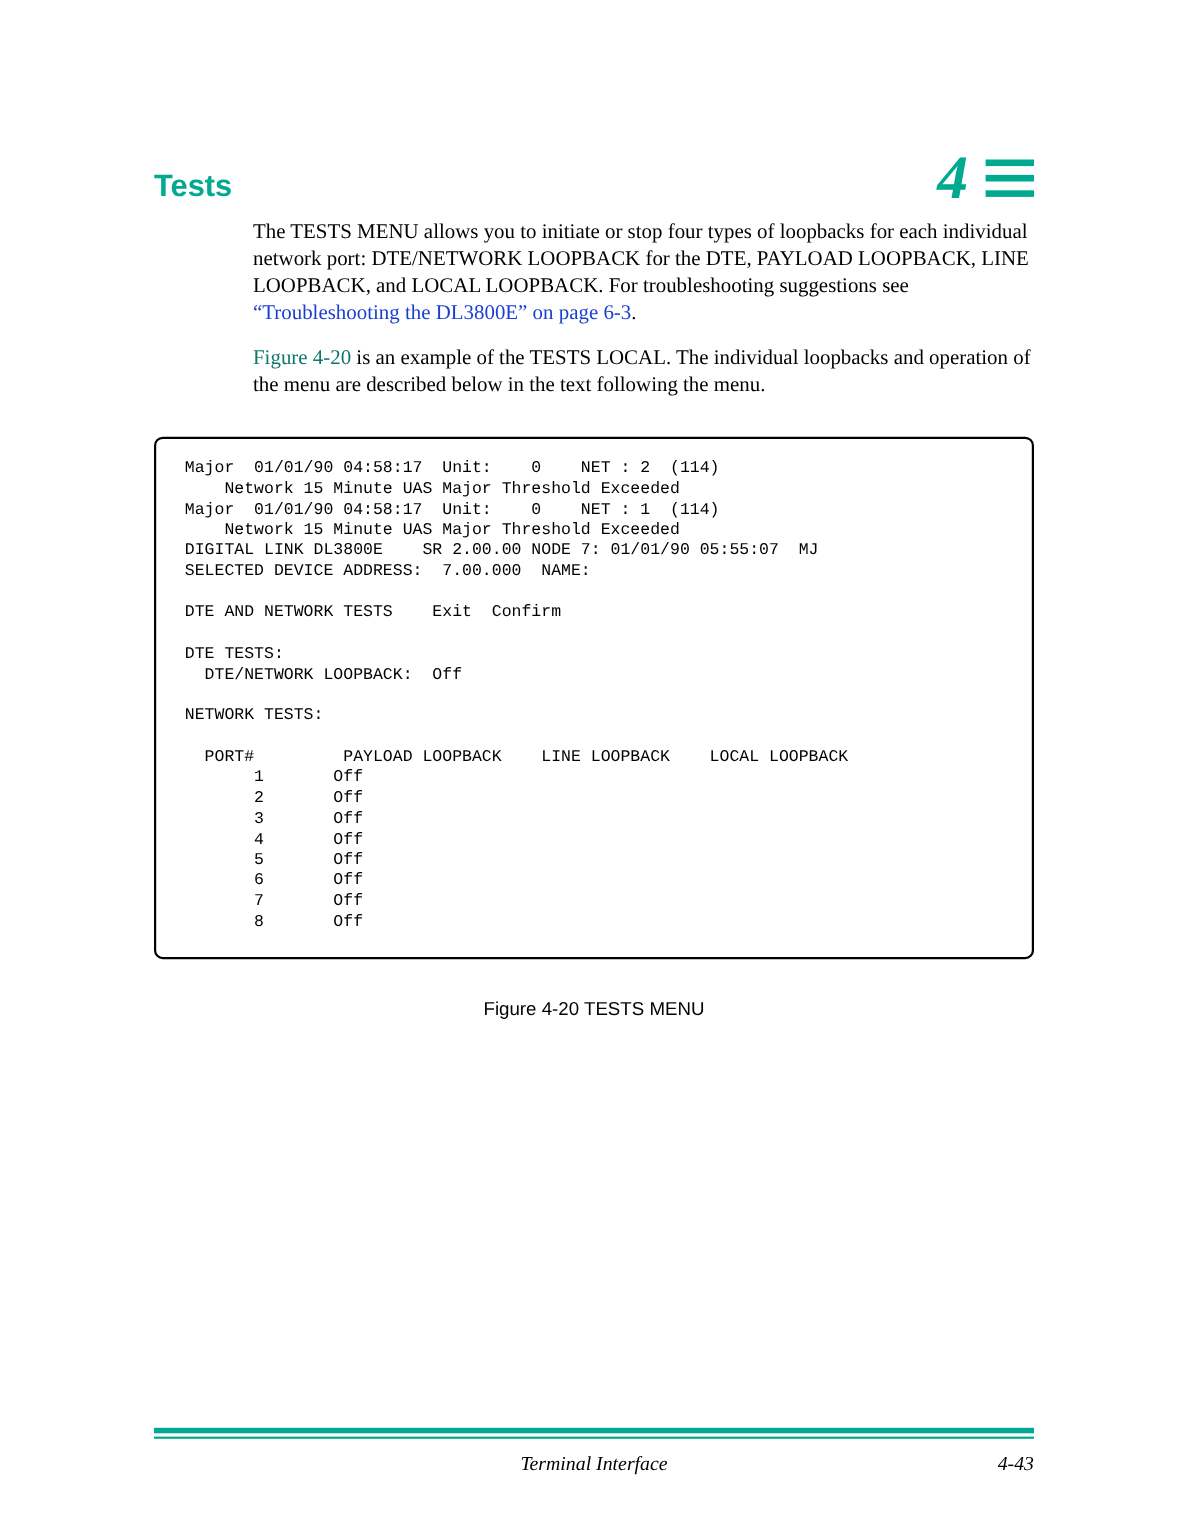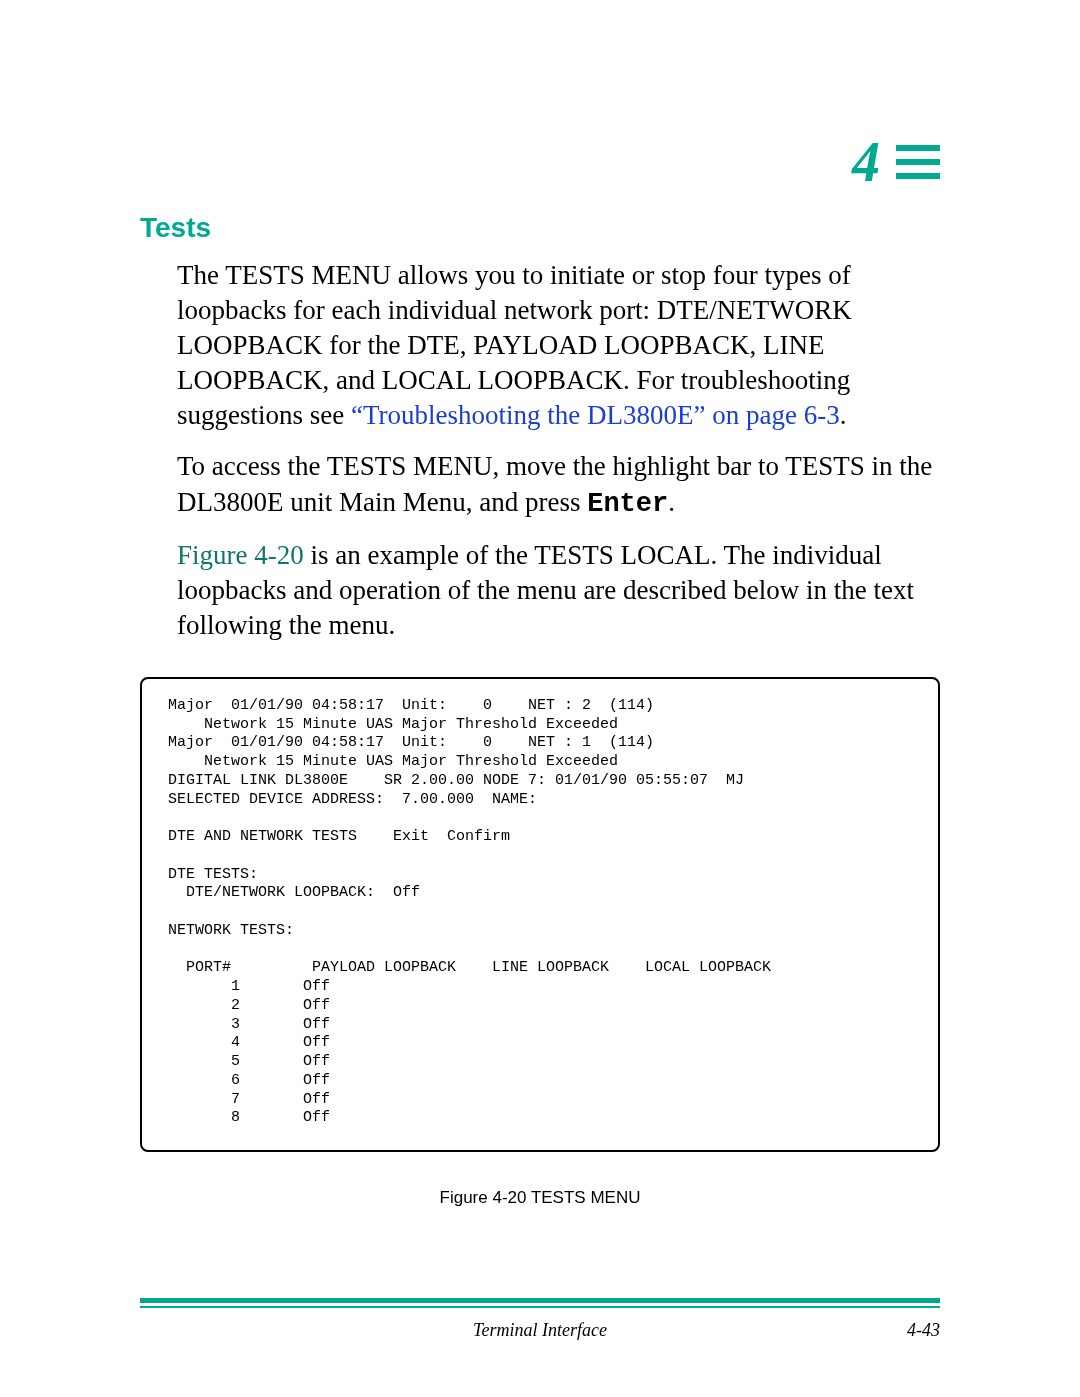--- a/index.html
+++ b/index.html
@@ -42,26 +42,26 @@
     display: block;
     width: 44px;
     height: 6px;
     background: #00a98f;
   }
   .section-title {
     font-family: Arial, Helvetica, sans-serif;
     font-weight: 700;
     font-size: 28px;
     color: #00a98f;
-    margin-top: 92px;
+    margin-top: 33px;
     margin-bottom: 14px;
   }
   .body-text {
-    margin-left: 37px;
-    font-size: 27px;
+    margin-left: 90px;
+    font-size: 19px;
     line-height: 1.3;
     margin-bottom: 16px;
   }
   .link { color: #1a3fcf; }
   .enter { font-family: "Courier New", monospace; font-weight: bold; }
   .figure-link { color: #0f766e; }
   .terminal-frame {
     margin-top: 34px;
     border: 2.5px solid #000;
     border-radius: 8px;
@@ -120,23 +120,20 @@
         <span></span>
     </span>
   </div>
 
   <h2 class="section-title">Tests</h2>
 
   <p class="body-text">
     <span>The TESTS MENU allows you to initiate or stop four types of loopbacks for each individual network port: DTE/NETWORK LOOPBACK for the DTE, PAYLOAD LOOPBACK, LINE LOOPBACK, and LOCAL LOOPBACK. For troubleshooting suggestions see </span><span class="link">“Troubleshooting the DL3800E” on page 6-3</span><span>.</span>
   </p>
 
-  <p class="body-text">
-    <span>To access the TESTS MENU, move the highlight bar to TESTS in the DL3800E unit Main Menu, and press </span><span class="enter">Enter</span><span>.</span>
-  </p>
 
   <p class="body-text">
     <span class="figure-link">Figure 4-20</span><span> is an example of the TESTS LOCAL. The individual loopbacks and operation of the menu are described below in the text following the menu.</span>
   </p>
 
   <div class="terminal-frame">
     <pre class="terminal-pre">Major  01/01/90 04:58:17  Unit:    0    NET : 2  (114)
     Network 15 Minute UAS Major Threshold Exceeded
 Major  01/01/90 04:58:17  Unit:    0    NET : 1  (114)
     Network 15 Minute UAS Major Threshold Exceeded

